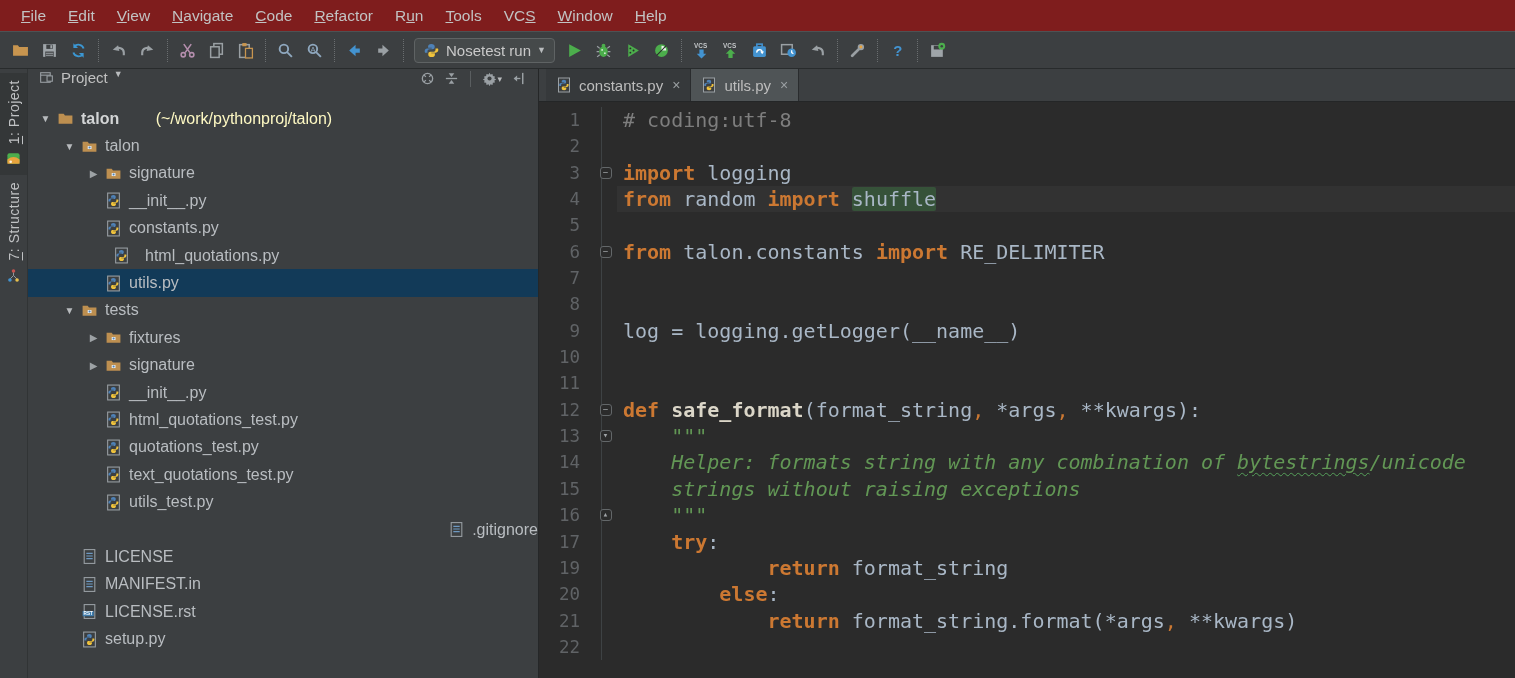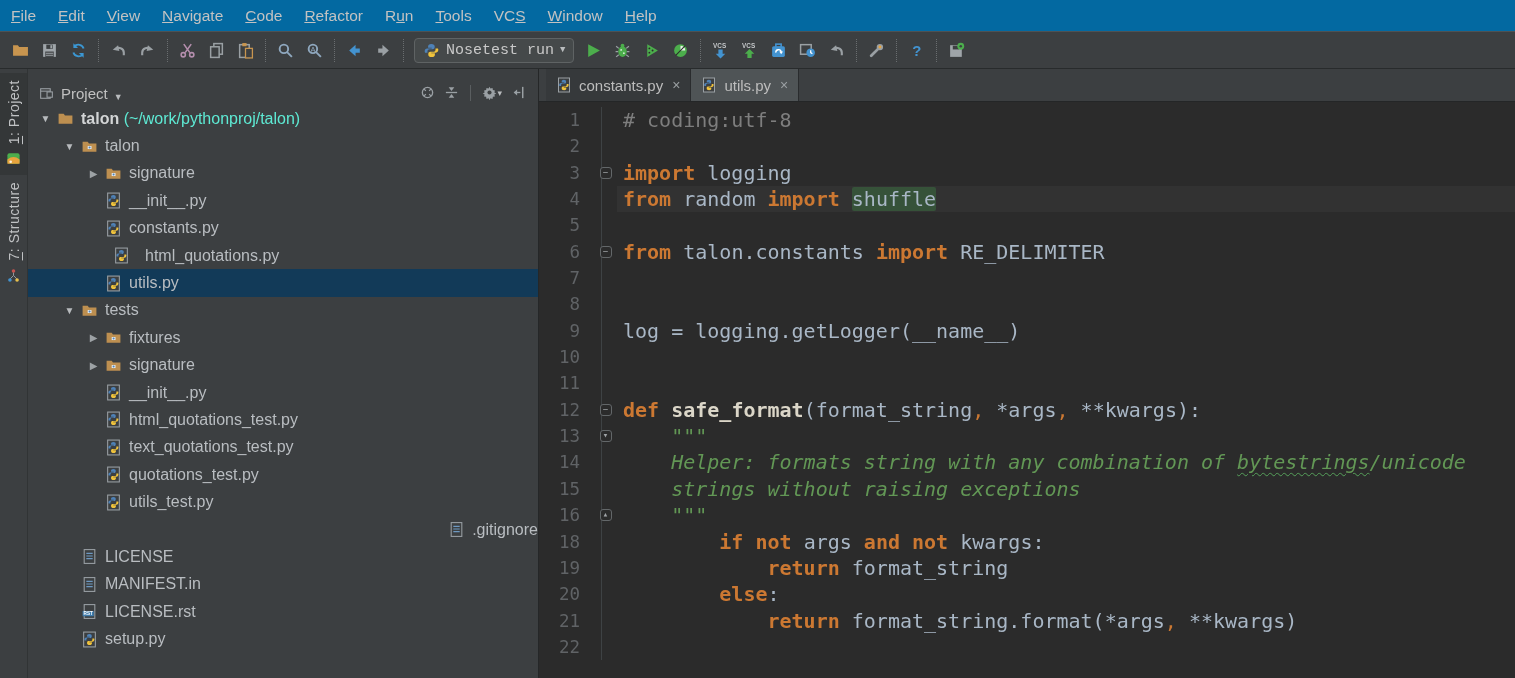--- a/index.html
+++ b/index.html
@@ -1,59 +1,59 @@
 <!DOCTYPE html>
 <html><head>
 <meta charset="utf-8">
 <style>
   * { box-sizing: border-box; }
   body { margin:0; background:#2b2b2b; font-family:"Liberation Sans", sans-serif; }
   .app { width:1515px; height:678px; background:#3c3f41; display:flex; flex-direction:column; overflow:hidden; color:#bbb; }
 
   
-  .menubar { height:32px; display:flex; align-items:center; padding-left:0; background:#0369a1; border-bottom:1px solid #4e5254; flex:none; }
+  .menubar { height:32px; display:flex; align-items:center; padding-left:10px; background:#7f1d1d; border-bottom:1px solid #4e5254; flex:none; }
   .menu-item { padding:0 11px; font-size:15.5px; color:#c2c2c2; cursor:default; }
   .mnemonic { text-decoration:underline; }
 
   
   .toolbar { height:37px; display:flex; align-items:center; padding:0 6px; background:#3c3f41; border-bottom:1px solid #282b2c; flex:none; }
   .tbtn { width:27px; height:25px; display:flex; align-items:center; justify-content:center; margin:0 1px; border-radius:3px; }
   .icon svg { width:17px; height:17px; display:block; }
   .tsep { width:1px; height:23px; border-left:1px dotted #6a6e70; margin:0 5px; }
-  .combo { height:25px; display:flex; align-items:center; gap:6px; border:1px solid #5f6364; border-radius:4px; background:#45494a; padding:0 8px; margin:0 5px; font-size:15px; color:#c9c9c9;font-family:Liberation Mono, monospace; }
+  .combo { height:25px; display:flex; align-items:center; gap:6px; border:1px solid #5f6364; border-radius:4px; background:#45494a; padding:0 8px; margin:0 5px; font-size:15px; color:#c9c9c9; }
   .combo .caret, .phead .caret { font-size:9px; color:#b9bcbe; }
 
   .main { flex:1; display:flex; min-height:0; }
 
   
   .stripe { width:28px; background:#3c3f41; border-right:1px solid #313435; display:flex; flex-direction:column; align-items:center; padding-top:4px; flex:none; }
   .stripe-btn { display:flex; flex-direction:column; align-items:center; padding:7px 0 9px; width:100%; }
   .stripe-btn.active { background:#343738; }
   .vtext { writing-mode:vertical-rl; transform:rotate(180deg); font-size:14px; color:#c0c2c4; letter-spacing:.5px; }
   .stripe-btn .icon { margin-top:7px; }
   .stripe-btn .icon svg { width:15px; height:15px; }
 
   
   .ppanel { width:511px; background:#3c3f41; display:flex; flex-direction:column; border-right:1px solid #252728; flex:none; }
-  .phead { height:33px; display:flex; align-items:flex-end; padding:0 10px; gap:6px; flex:none; }
+  .phead { height:33px; display:flex; align-items:flex-start; padding:0 10px; gap:6px; flex:none; }
   .ptitle { font-size:15px; color:#c0c0c0; }
   .phead-right { margin-left:auto; display:flex; align-items:center; gap:5px; }
   .phbtn { display:flex; align-items:center; padding:2px; }
   .phbtn svg { width:15px; height:15px; }
   .vdiv { width:1px; height:16px; background:#5a5e60; margin:0 4px; }
   .ptree { flex:1; overflow:hidden; padding-top:3px; font-size:16px; color:#b9bdc1; }
   .tree-row { height:27.4px; display:flex; align-items:center; }
   .tree-row.selected { background:#123a58; }
   .tr-arrow { width:23px; text-align:center; font-size:10px; color:#9da2a5; flex:none; }
   .tr-arrow.down { color:#b7babd; }
   .tree-row .icon { margin-right:7px; }
   .tree-row .icon svg { width:17px; height:17px; }
   .tr-label { white-space:pre; }
   .tr-label.bold { font-weight:bold; color:#d3d5d6; }
-  .tr-suffix { color:#5eead4; white-space:pre; }
+  .tr-suffix { color:#fef9c3; white-space:pre;margin-left:32px; }
 
   
   .editor { flex:1; display:flex; flex-direction:column; background:#2b2b2b; min-width:0; }
   .tabstrip { height:33px; background:#3c3f41; display:flex; align-items:stretch; padding-left:7px; border-bottom:1px solid #242627; flex:none; }
   .tab { display:flex; align-items:center; gap:7px; padding:0 10px; font-size:15px; color:#bdbdbd; background:#36393b; border-right:1px solid #2a2c2e; }
   .tab.active { background:#4f5456; }
   .tab .icon svg { width:16px; height:16px; }
   .tab-close { font-size:14px; color:#9ba0a3; margin-left:2px; }
 
   .code { flex:1; overflow:hidden; font-family:"DejaVu Sans Mono","Liberation Mono",monospace; font-size:20px; padding-top:5px; color:#a9b7c6; }
@@ -530,32 +530,32 @@
           </div>
           <div class="tree-row" style="padding-left: 54px;">
             <span class="tr-arrow"></span>
             <span class="icon">
               <svg viewBox="0 0 16 16">
                 <rect x="2.5" y="1" width="11" height="14" fill="#3c3f41" stroke="#9aa0a4"></rect>
                 <path fill="#4e82b8" d="M7.9 2.8c-1.5 0-2.2.7-2.2 1.7v1h2.5v.5H4.9c-1 0-1.7.8-1.7 2 0 .4.1.7.2 1h1.7v-.9c0-.9.7-1.5 1.6-1.5h2c.8 0 1.4-.6 1.4-1.4V4.5c0-1-.8-1.7-2.2-1.7z"></path>
                 <path fill="#f0c33c" d="M8.1 13.2c1.5 0 2.2-.7 2.2-1.7v-1H7.8V10h3.1c1 0 1.7-.8 1.7-2 0-.4-.1-.7-.2-1h-1.7v.9c0 .9-.7 1.5-1.6 1.5h-2c-.8 0-1.4.6-1.4 1.4v.7c0 1 .8 1.7 2.4 1.7z"></path>
               </svg>
             </span>
+            <span class="tr-label">quotations_test.py</span>
+          </div>
+          <div class="tree-row" style="padding-left: 54px;">
+            <span class="tr-arrow"></span>
+            <span class="icon">
+              <svg viewBox="0 0 16 16">
+                <rect x="2.5" y="1" width="11" height="14" fill="#3c3f41" stroke="#9aa0a4"></rect>
+                <path fill="#4e82b8" d="M7.9 2.8c-1.5 0-2.2.7-2.2 1.7v1h2.5v.5H4.9c-1 0-1.7.8-1.7 2 0 .4.1.7.2 1h1.7v-.9c0-.9.7-1.5 1.6-1.5h2c.8 0 1.4-.6 1.4-1.4V4.5c0-1-.8-1.7-2.2-1.7z"></path>
+                <path fill="#f0c33c" d="M8.1 13.2c1.5 0 2.2-.7 2.2-1.7v-1H7.8V10h3.1c1 0 1.7-.8 1.7-2 0-.4-.1-.7-.2-1h-1.7v.9c0 .9-.7 1.5-1.6 1.5h-2c-.8 0-1.4.6-1.4 1.4v.7c0 1 .8 1.7 2.4 1.7z"></path>
+              </svg>
+            </span>
             <span class="tr-label">text_quotations_test.py</span>
-          </div>
-          <div class="tree-row" style="padding-left: 54px;">
-            <span class="tr-arrow"></span>
-            <span class="icon">
-              <svg viewBox="0 0 16 16">
-                <rect x="2.5" y="1" width="11" height="14" fill="#3c3f41" stroke="#9aa0a4"></rect>
-                <path fill="#4e82b8" d="M7.9 2.8c-1.5 0-2.2.7-2.2 1.7v1h2.5v.5H4.9c-1 0-1.7.8-1.7 2 0 .4.1.7.2 1h1.7v-.9c0-.9.7-1.5 1.6-1.5h2c.8 0 1.4-.6 1.4-1.4V4.5c0-1-.8-1.7-2.2-1.7z"></path>
-                <path fill="#f0c33c" d="M8.1 13.2c1.5 0 2.2-.7 2.2-1.7v-1H7.8V10h3.1c1 0 1.7-.8 1.7-2 0-.4-.1-.7-.2-1h-1.7v.9c0 .9-.7 1.5-1.6 1.5h-2c-.8 0-1.4.6-1.4 1.4v.7c0 1 .8 1.7 2.4 1.7z"></path>
-              </svg>
-            </span>
-            <span class="tr-label">quotations_test.py</span>
           </div>
           <div class="tree-row" style="padding-left: 54px;">
             <span class="tr-arrow"></span>
             <span class="icon">
               <svg viewBox="0 0 16 16">
                 <rect x="2.5" y="1" width="11" height="14" fill="#3c3f41" stroke="#9aa0a4"></rect>
                 <path fill="#4e82b8" d="M7.9 2.8c-1.5 0-2.2.7-2.2 1.7v1h2.5v.5H4.9c-1 0-1.7.8-1.7 2 0 .4.1.7.2 1h1.7v-.9c0-.9.7-1.5 1.6-1.5h2c.8 0 1.4-.6 1.4-1.4V4.5c0-1-.8-1.7-2.2-1.7z"></path>
                 <path fill="#f0c33c" d="M8.1 13.2c1.5 0 2.2-.7 2.2-1.7v-1H7.8V10h3.1c1 0 1.7-.8 1.7-2 0-.4-.1-.7-.2-1h-1.7v.9c0 .9-.7 1.5-1.6 1.5h-2c-.8 0-1.4.6-1.4 1.4v.7c0 1 .8 1.7 2.4 1.7z"></path>
               </svg>
             </span>
@@ -725,23 +725,23 @@
             <span class="content"><span class="tok-p">    </span><span class="tok-d">strings without raising exceptions</span></span>
           </div>
           <div class="code-row">
             <span class="ln">16</span>
             <span class="foldc">
               <span class="fold">▴</span>
             </span>
             <span class="content"><span class="tok-p">    </span><span class="tok-d">"""</span></span>
           </div>
           <div class="code-row">
-            <span class="ln">18</span>
-            <span class="foldc"></span>
-            <span class="content"><span class="tok-p">        </span><span class="tok-k">if</span><span class="tok-p"> </span><span class="tok-k">not</span><span class="tok-p"> args </span><span class="tok-k">and</span><span class="tok-p"> </span><span class="tok-k">not</span><span class="tok-p"> kwargs:</span></span>
+            <span class="ln">17</span>
+            <span class="foldc"></span>
+            <span class="content"><span class="tok-p">    </span><span class="tok-k">try</span><span class="tok-p">:</span></span>
           </div>
           <div class="code-row">
             <span class="ln">19</span>
             <span class="foldc"></span>
             <span class="content"><span class="tok-p">            </span><span class="tok-k">return</span><span class="tok-p"> format_string</span></span>
           </div>
           <div class="code-row">
             <span class="ln">20</span>
             <span class="foldc"></span>
             <span class="content"><span class="tok-p">        </span><span class="tok-k">else</span><span class="tok-p">:</span></span>

